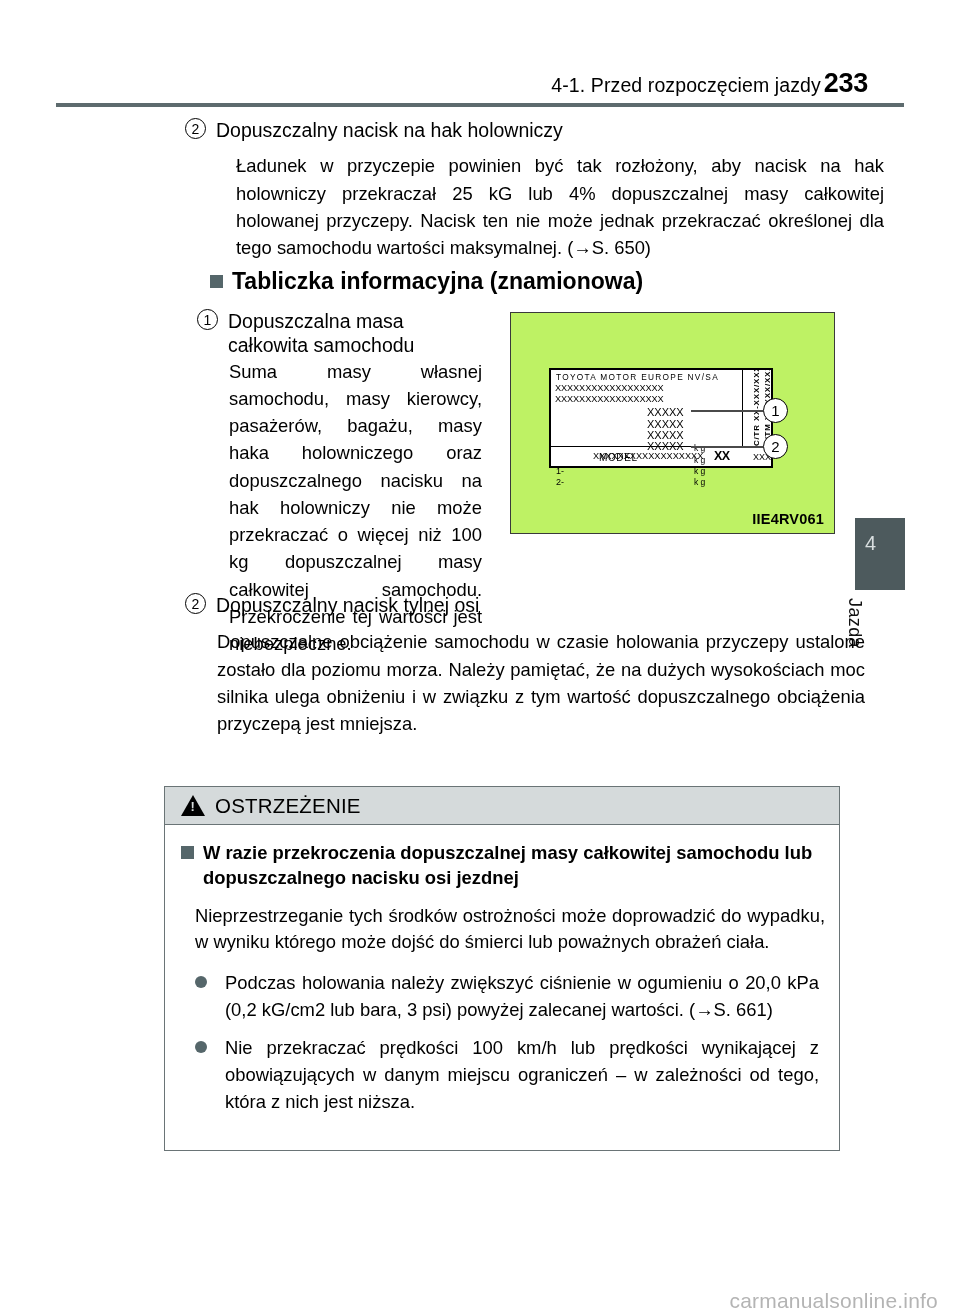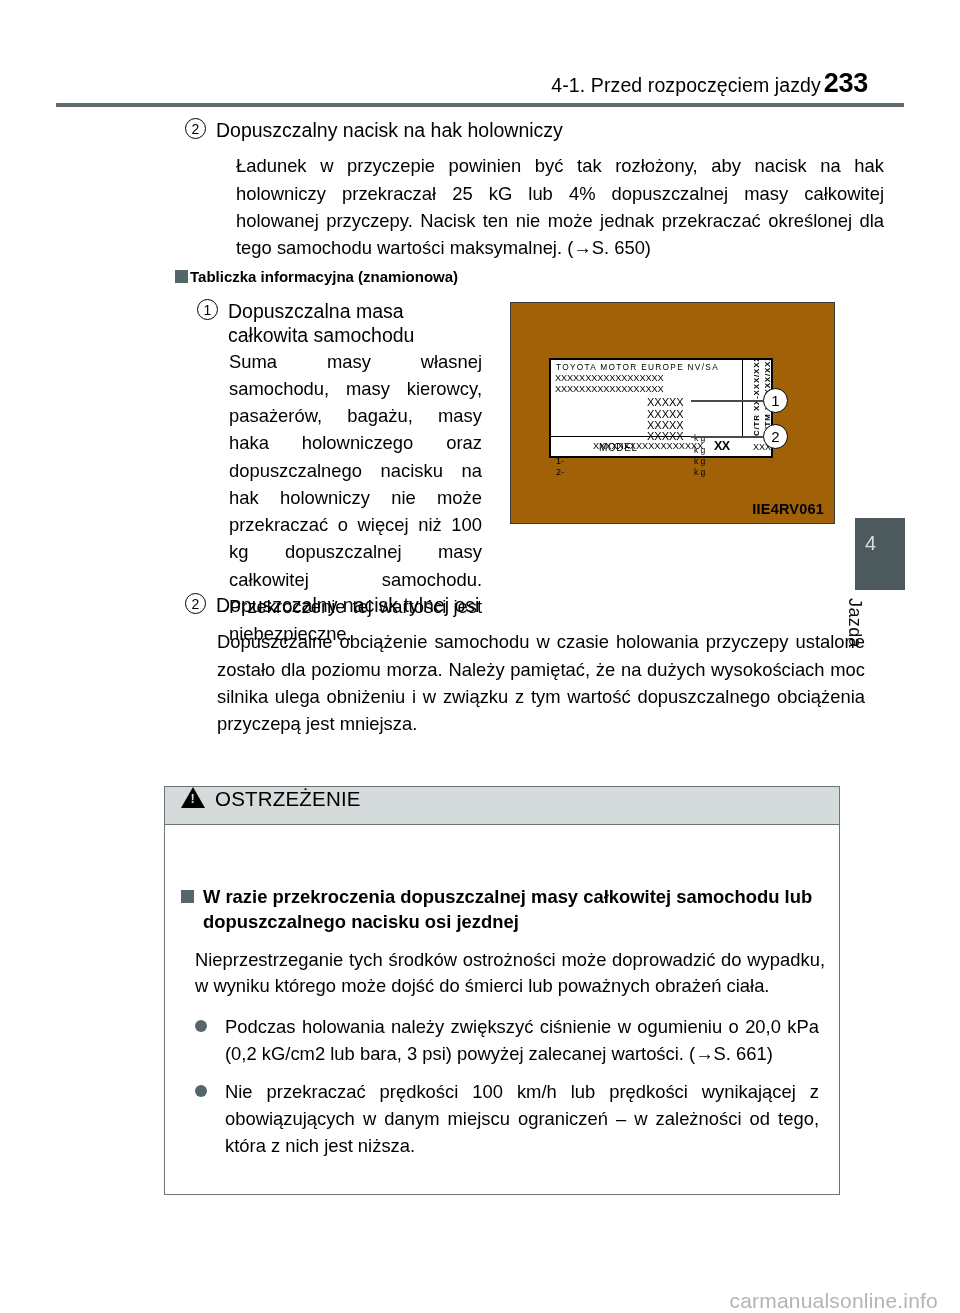--- a/index.html
+++ b/index.html
@@ -111,23 +111,24 @@
   .para {
     font-size: 18.4px;
     line-height: 1.48;
     text-align: justify;
   }
 
   
   .sec-head {
     display: flex;
     align-items: center;
-    gap: 2px;
-    font-size: 15px;
-    font-weight: bold;
+    gap: 9px;
+    font-size: 23px;
+    font-weight: bold;
+    margin-left: 35px;
   }
   .sq {
     width: 13px; height: 13px;
     background: #55666a;
     flex: 0 0 auto;
   }
 
   
   .sec-top {
     position: absolute;
@@ -162,21 +163,21 @@
   }
 
   
   .figure {
     position: absolute;
     left: 335px;
     top: 3px;
     width: 325px;
     height: 222px;
     border: 1.5px solid #3a3a3a;
-    background: #a16207;
+    background: #bef264;
     box-sizing: border-box;
     padding-left: 9px;
   }
   .fig-id {
     position: absolute;
     right: 10px;
     bottom: 6px;
     font-size: 14.5px;
     font-weight: bold;
     letter-spacing: 0.2px;
@@ -320,20 +321,21 @@
     width: 676px;
     border: 1.5px solid #6a7476;
     box-sizing: border-box;
     background: #fff;
   }
   .warn-head {
     height: 38px;
     background: #d5dadb;
     border-bottom: 1.5px solid #6a7476;
     display: flex;
+    align-items: center;
     gap: 10px;
     padding-left: 16px;
     box-sizing: border-box;
   }
   .warn-tri {
     width: 0; height: 0;
     border-left: 12px solid transparent;
     border-right: 12px solid transparent;
     border-bottom: 21px solid #000;
     position: relative;
@@ -348,21 +350,20 @@
     font-size: 13px;
     font-weight: bold;
     line-height: 1;
   }
   .warn-title {
     font-size: 20.5px;
     letter-spacing: 0.2px;
   }
   .warn-body {
     padding: 16px 20px 22px 16px;
-    margin-top: 44px;
   }
   .warn-sub {
     display: flex;
     align-items: flex-start;
     gap: 9px;
     font-size: 18.4px;
     font-weight: bold;
     line-height: 1.35;
     margin-bottom: 12px;
   }

